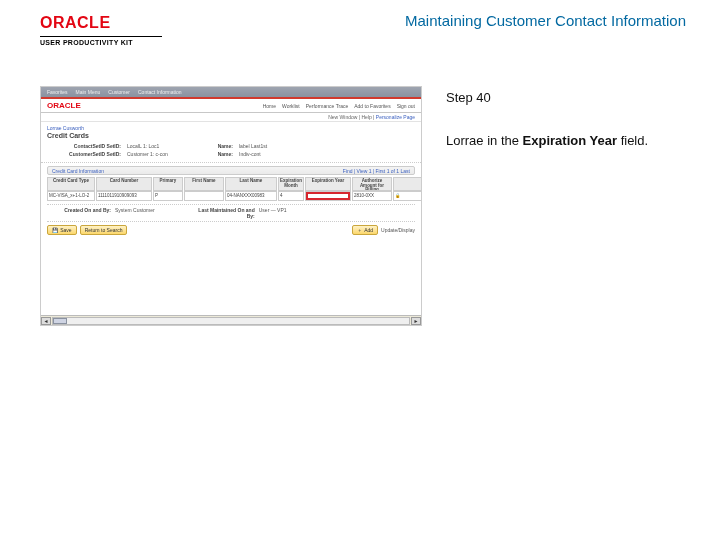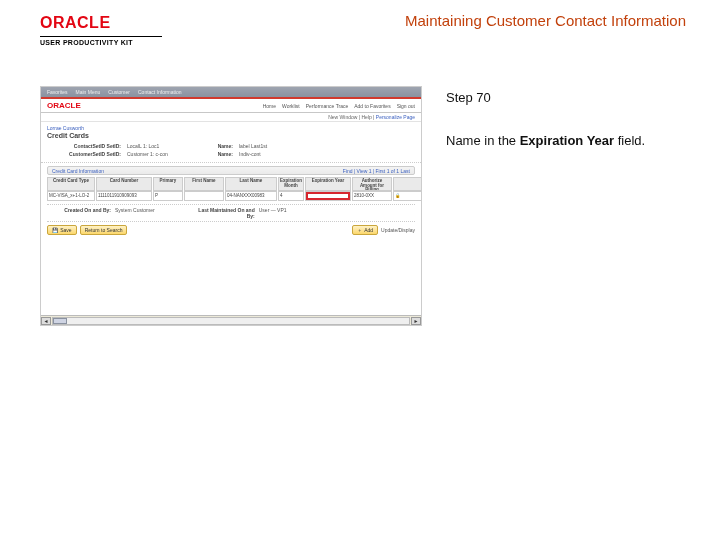--- a/index.html
+++ b/index.html
@@ -39,21 +39,21 @@
   .brand .upk {
     font-size: 7px;
     font-weight: bold;
     letter-spacing: 0.3px;
     color: #000;
   }
   .doc-title {
     flex: 1;
     text-align: right;
     font-size: 15px;
-    color: #c2410c;
+    color: #0369a1;
     padding-right: 6px;
   }
   .content-row {
     display: flex;
     gap: 24px;
   }
   .screenshot-box {
     width: 382px;
     height: 240px;
     border: 1px solid #ccc;
@@ -358,19 +358,19 @@
       <div class="scrollbar-bottom">
         <div class="scroll-arrow">◄</div>
         <div class="scroll-track">
             <div class="scroll-thumb"></div>
           </div>
         <div class="scroll-arrow">►</div>
       </div>
     </div>
 
     <div class="step-panel">
-      <div class="step-num">Step 70</div>
+      <div class="step-num">Step 40</div>
       <div class="instr">
-        <span>Name in the </span><span class="bold">Expiration Year</span><span> field.</span>
+        <span>Lorrae in the </span><span class="bold">Expiration Year</span><span> field.</span>
       </div>
     </div>
   </div>
 </div>
 
 </body></html>

